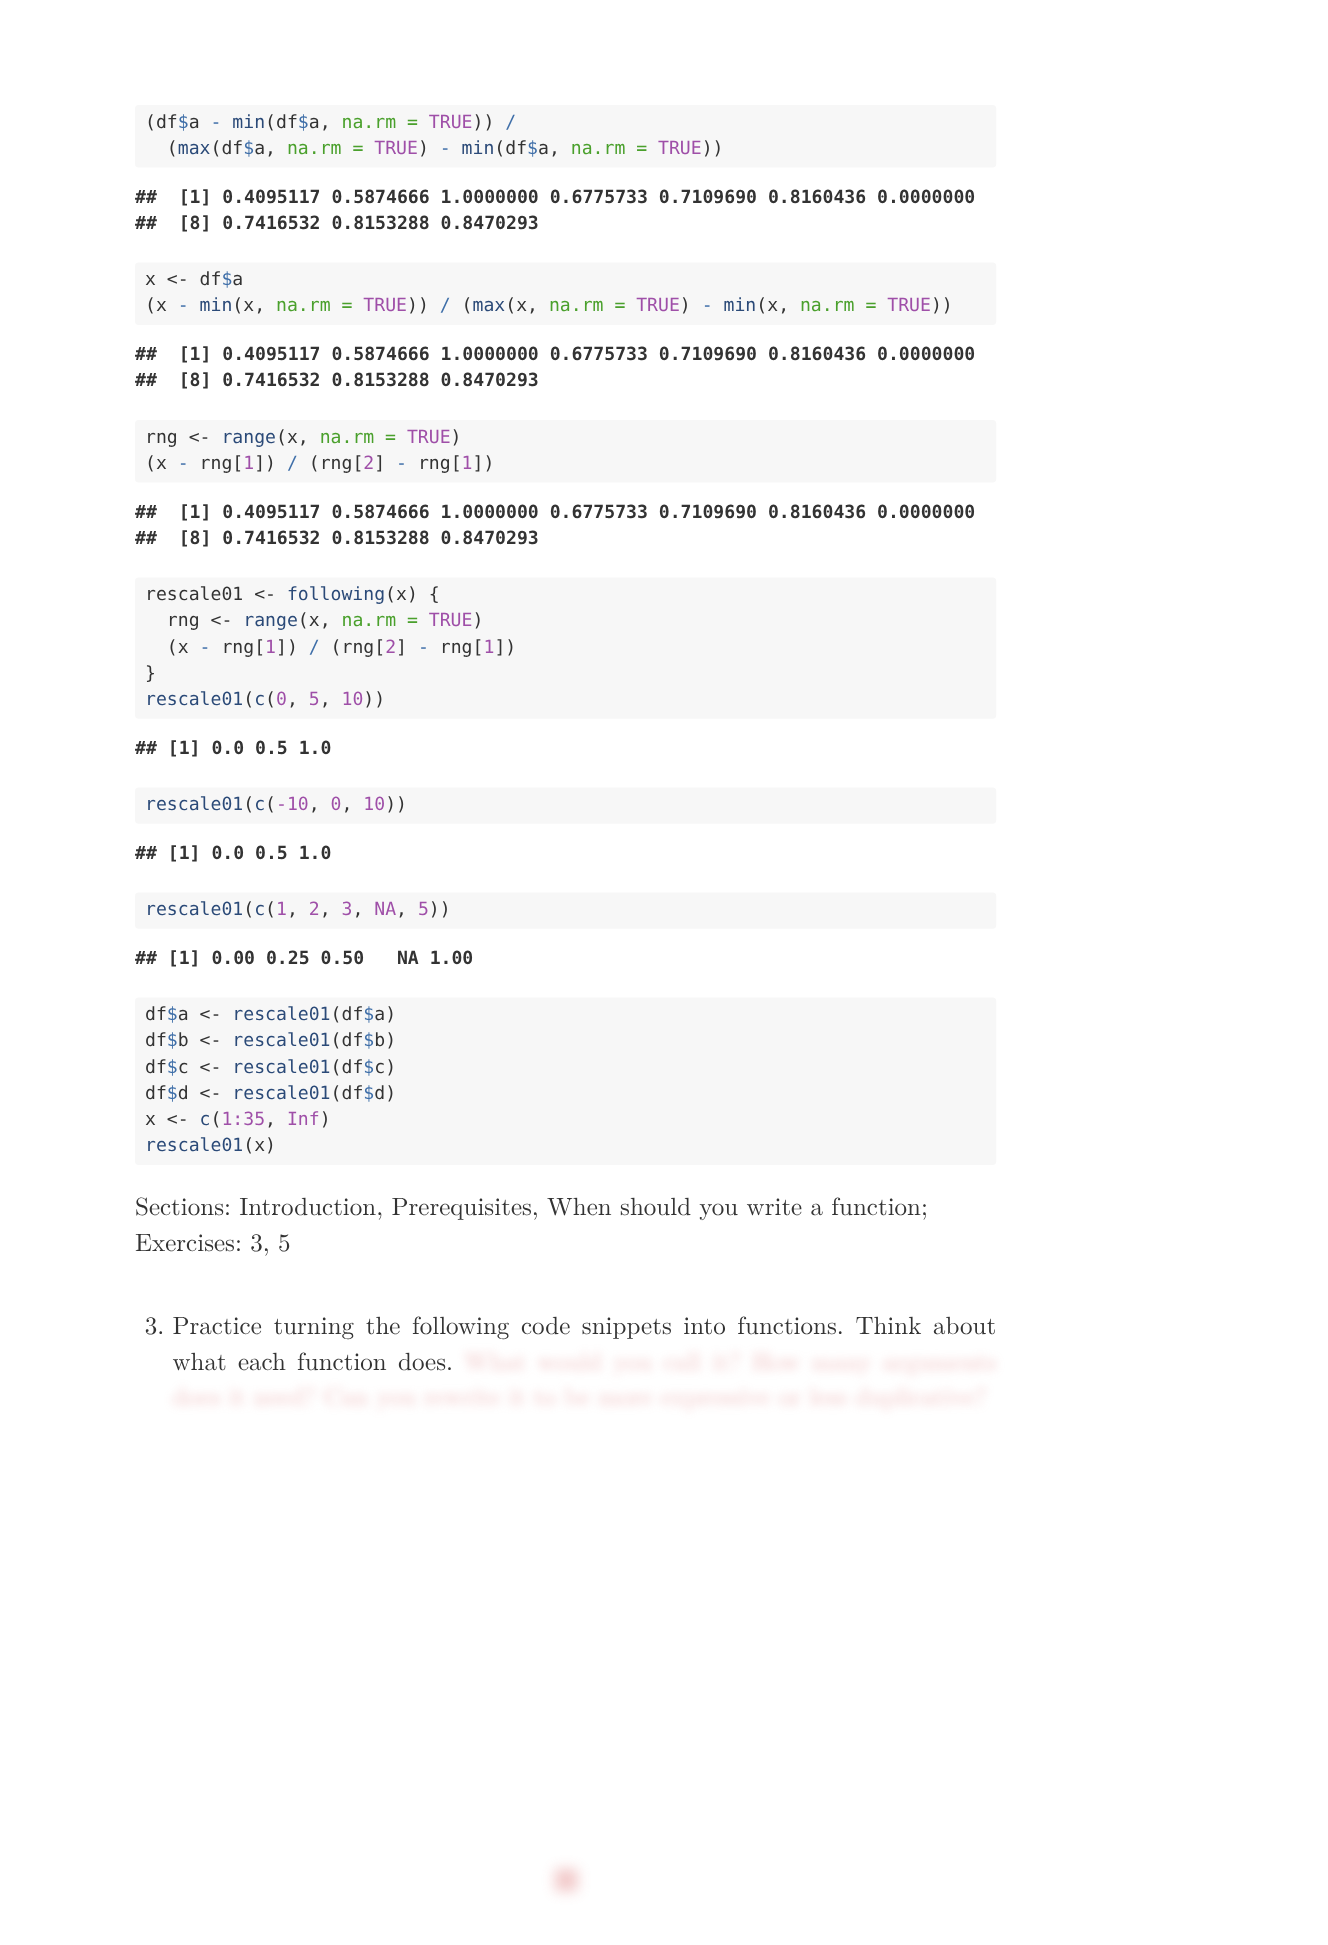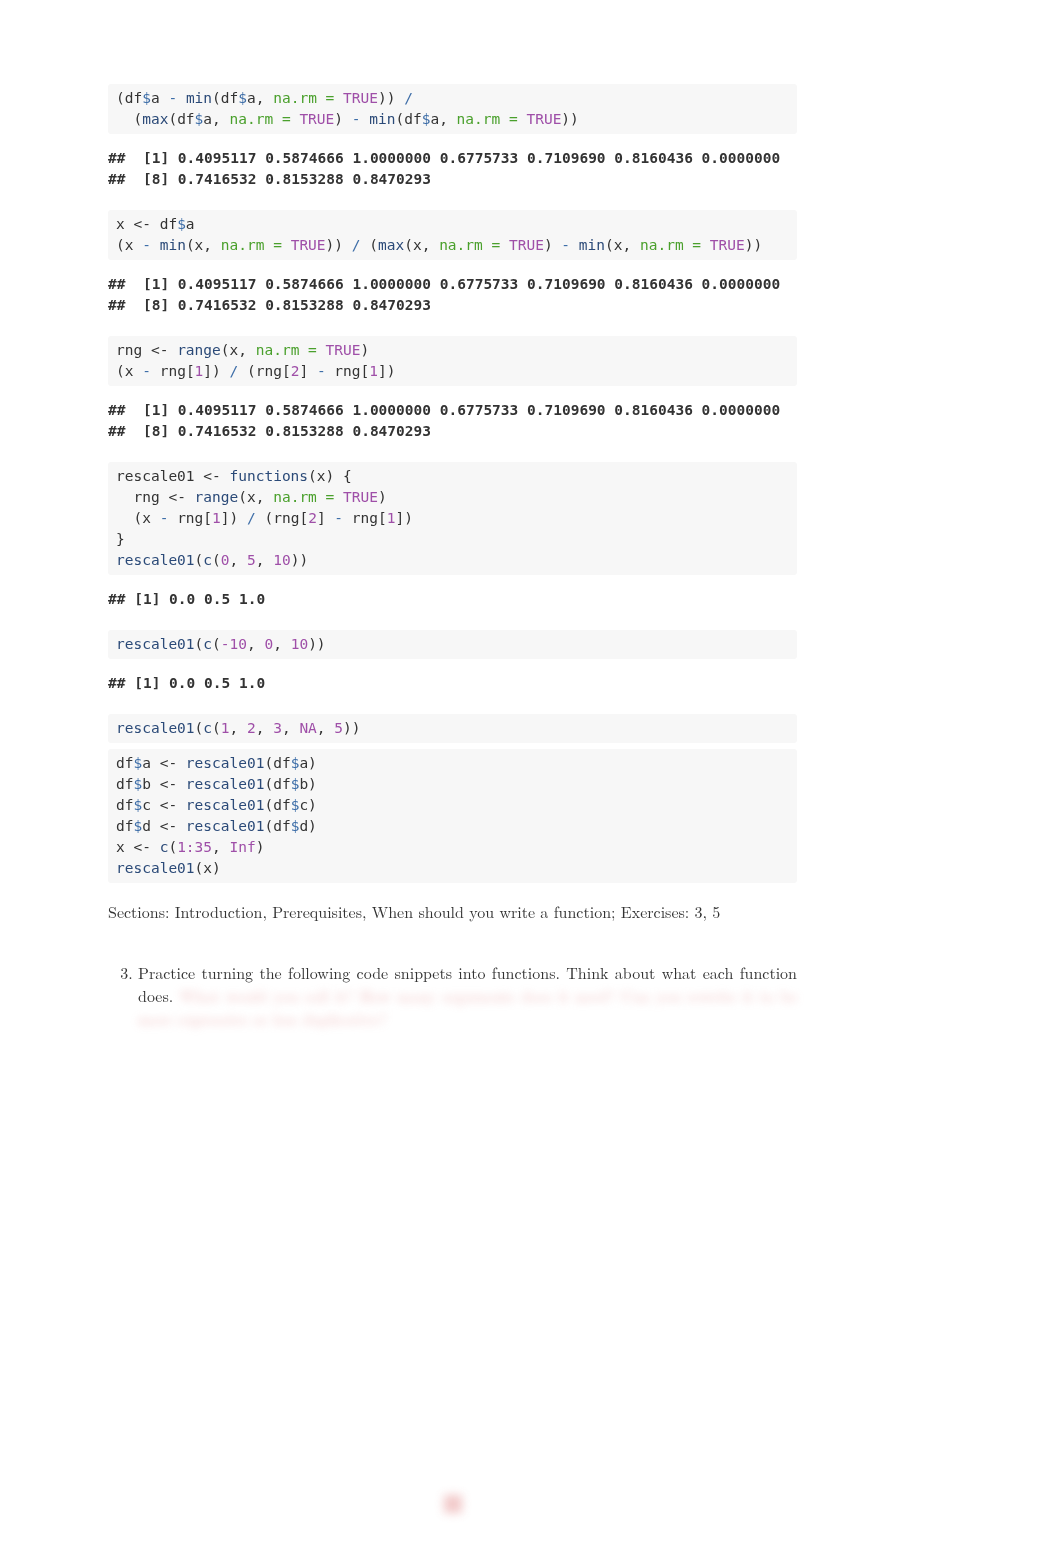--- a/index.html
+++ b/index.html
@@ -37,21 +37,21 @@
     padding-left: 0px;
     font-weight: bold;
   }
   .t-black { color: #333; }
   .t-blue  { color: #3e6ea8; }
   .t-navy  { color: #2b4a78; }
   .t-green { color: #4aa02c; }
   .t-purple{ color: #9f4fa8; }
 
   .prose {
-    font-size: 16px;
+    font-size: 20px;
     line-height: 1.42;
     color: #333;
     margin-top: 18px;
   }
   ol.exlist {
     margin-top: 10px;
     padding-left: 30px;
   }
   ol.exlist > li {
     margin-bottom: 6px;
@@ -96,34 +96,35 @@
 
   <div class="output-block"><span>##  [1] 0.4095117 0.5874666 1.0000000 0.6775733 0.7109690 0.8160436 0.0000000</span>
 <span>##  [8] 0.7416532 0.8153288 0.8470293</span></div>
 
   <div class="code-block"><span class="t-black">rng</span><span class="t-black"> &lt;- </span><span class="t-navy">range</span><span class="t-black">(</span><span class="t-black">x</span><span class="t-black">, </span><span class="t-green">na.rm = </span><span class="t-purple">TRUE</span><span class="t-black">)</span>
 <span class="t-black">(</span><span class="t-black">x</span><span class="t-blue"> - </span><span class="t-black">rng</span><span class="t-black">[</span><span class="t-purple">1</span><span class="t-black">]</span><span class="t-black">)</span><span class="t-blue"> / </span><span class="t-black">(</span><span class="t-black">rng</span><span class="t-black">[</span><span class="t-purple">2</span><span class="t-black">]</span><span class="t-blue"> - </span><span class="t-black">rng</span><span class="t-black">[</span><span class="t-purple">1</span><span class="t-black">]</span><span class="t-black">)</span></div>
 
   <div class="output-block"><span>##  [1] 0.4095117 0.5874666 1.0000000 0.6775733 0.7109690 0.8160436 0.0000000</span>
 <span>##  [8] 0.7416532 0.8153288 0.8470293</span></div>
 
-  <div class="code-block"><span class="t-black">rescale01</span><span class="t-black"> &lt;- </span><span class="t-navy">functions</span><span class="t-black">(</span><span class="t-black">x</span><span class="t-black">)</span> <span class="t-black">{</span>
+  <div class="code-block"><span class="t-black">rescale01</span><span class="t-black"> &lt;- </span><span class="t-navy">following</span><span class="t-black">(</span><span class="t-black">x</span><span class="t-black">)</span> <span class="t-black">{</span>
 <span class="t-black">  </span><span class="t-black">rng</span><span class="t-black"> &lt;- </span><span class="t-navy">range</span><span class="t-black">(</span><span class="t-black">x</span><span class="t-black">, </span><span class="t-green">na.rm = </span><span class="t-purple">TRUE</span><span class="t-black">)</span>
 <span class="t-black">  </span><span class="t-black">(</span><span class="t-black">x</span><span class="t-blue"> - </span><span class="t-black">rng</span><span class="t-black">[</span><span class="t-purple">1</span><span class="t-black">]</span><span class="t-black">)</span><span class="t-blue"> / </span><span class="t-black">(</span><span class="t-black">rng</span><span class="t-black">[</span><span class="t-purple">2</span><span class="t-black">]</span><span class="t-blue"> - </span><span class="t-black">rng</span><span class="t-black">[</span><span class="t-purple">1</span><span class="t-black">]</span><span class="t-black">)</span>
 <span class="t-black">}</span>
 <span class="t-navy">rescale01</span><span class="t-black">(</span><span class="t-navy">c</span><span class="t-black">(</span><span class="t-purple">0</span><span class="t-black">, </span><span class="t-purple">5</span><span class="t-black">, </span><span class="t-purple">10</span><span class="t-black">)</span><span class="t-black">)</span></div>
 
   <div class="output-block"><span>## [1] 0.0 0.5 1.0</span></div>
 
   <div class="code-block"><span class="t-navy">rescale01</span><span class="t-black">(</span><span class="t-navy">c</span><span class="t-black">(</span><span class="t-purple">-10</span><span class="t-black">, </span><span class="t-purple">0</span><span class="t-black">, </span><span class="t-purple">10</span><span class="t-black">)</span><span class="t-black">)</span></div>
 
   <div class="output-block"><span>## [1] 0.0 0.5 1.0</span></div>
 
   <div class="code-block"><span class="t-navy">rescale01</span><span class="t-black">(</span><span class="t-navy">c</span><span class="t-black">(</span><span class="t-purple">1</span><span class="t-black">, </span><span class="t-purple">2</span><span class="t-black">, </span><span class="t-purple">3</span><span class="t-black">, </span><span class="t-purple">NA</span><span class="t-black">, </span><span class="t-purple">5</span><span class="t-black">)</span><span class="t-black">)</span></div>
 
+  <div class="output-block"><span>## [1] 0.00 0.25 0.50   NA 1.00</span></div>
 
   <div class="code-block"><span class="t-black">df</span><span class="t-blue">$</span><span class="t-black">a</span><span class="t-black"> &lt;- </span><span class="t-navy">rescale01</span><span class="t-black">(</span><span class="t-black">df</span><span class="t-blue">$</span><span class="t-black">a</span><span class="t-black">)</span>
 <span class="t-black">df</span><span class="t-blue">$</span><span class="t-black">b</span><span class="t-black"> &lt;- </span><span class="t-navy">rescale01</span><span class="t-black">(</span><span class="t-black">df</span><span class="t-blue">$</span><span class="t-black">b</span><span class="t-black">)</span>
 <span class="t-black">df</span><span class="t-blue">$</span><span class="t-black">c</span><span class="t-black"> &lt;- </span><span class="t-navy">rescale01</span><span class="t-black">(</span><span class="t-black">df</span><span class="t-blue">$</span><span class="t-black">c</span><span class="t-black">)</span>
 <span class="t-black">df</span><span class="t-blue">$</span><span class="t-black">d</span><span class="t-black"> &lt;- </span><span class="t-navy">rescale01</span><span class="t-black">(</span><span class="t-black">df</span><span class="t-blue">$</span><span class="t-black">d</span><span class="t-black">)</span>
 <span class="t-black">x</span><span class="t-black"> &lt;- </span><span class="t-navy">c</span><span class="t-black">(</span><span class="t-purple">1:35</span><span class="t-black">, </span><span class="t-purple">Inf</span><span class="t-black">)</span>
 <span class="t-navy">rescale01</span><span class="t-black">(</span><span class="t-black">x</span><span class="t-black">)</span></div>
 
 
   <div class="prose">Sections: Introduction, Prerequisites, When should you write a function; Exercises: 3, 5</div>

